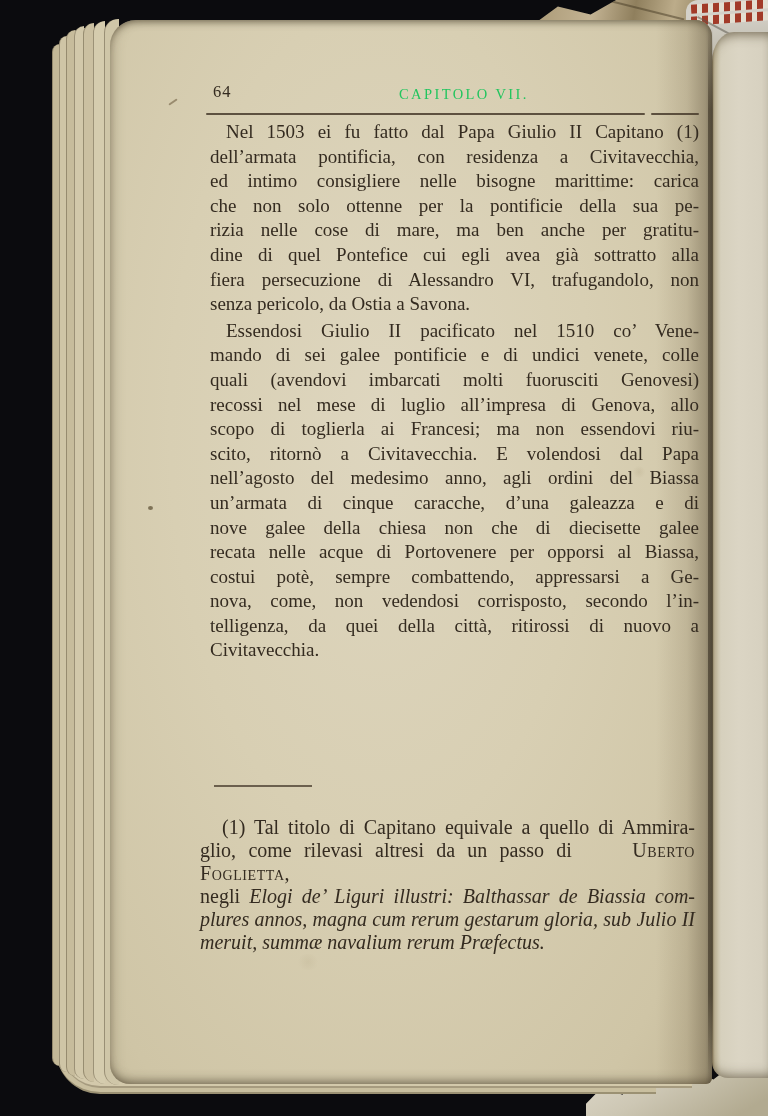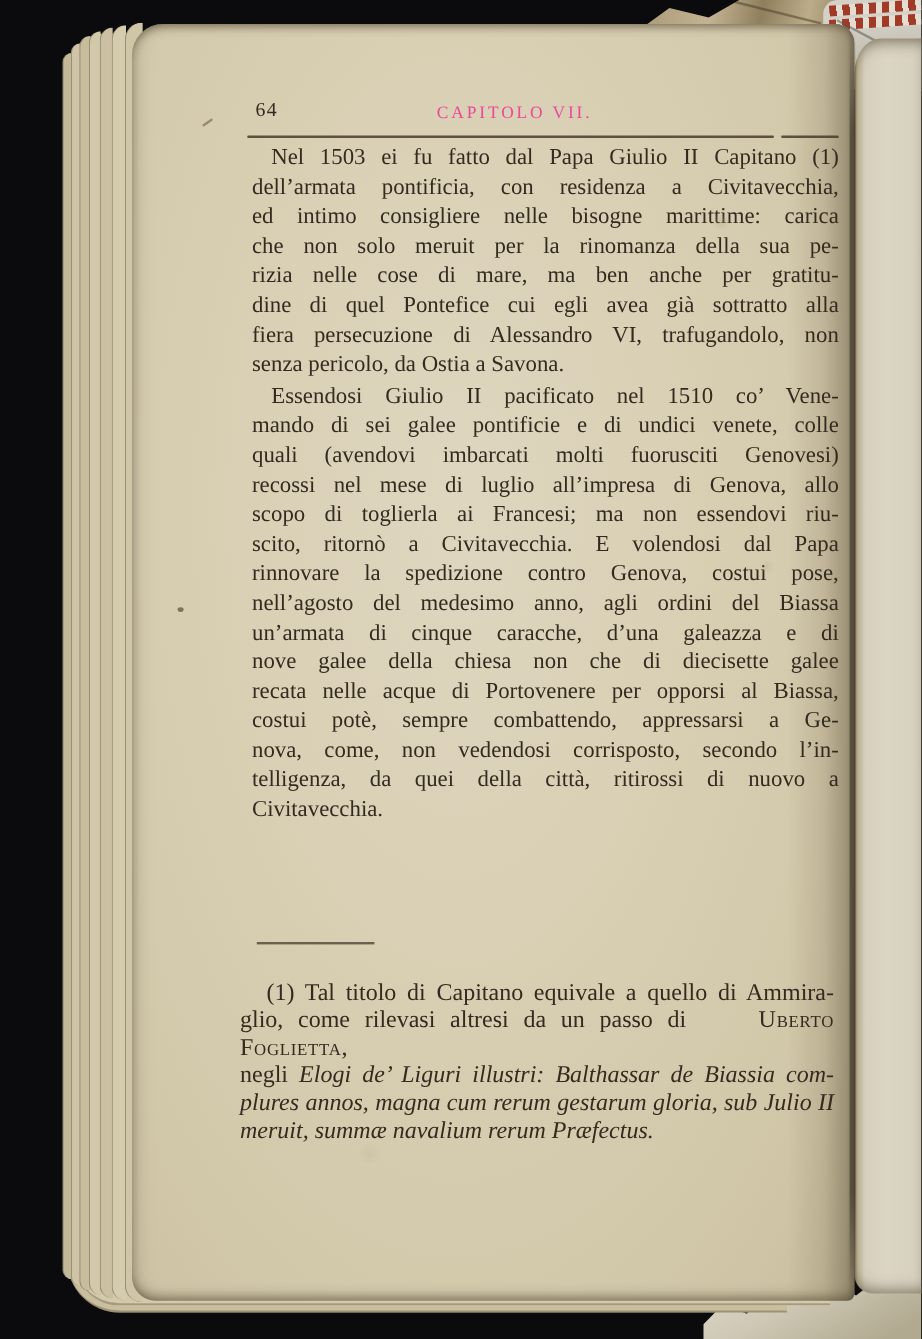--- a/index.html
+++ b/index.html
@@ -59,21 +59,21 @@
   .guttershade{position:absolute;left:656px;top:20px;width:56px;height:1064px;z-index:5;
     background:linear-gradient(90deg,rgba(0,0,0,0) 0%,rgba(93,76,48,.16) 55%,rgba(70,56,34,.36) 88%,rgba(46,37,24,.48) 100%);
     border-radius:0 16px 6px 0;}
   .gutterline{position:absolute;left:708px;top:26px;width:5px;height:1052px;z-index:5;
     background:linear-gradient(180deg,rgba(40,32,20,0),rgba(40,32,20,.5) 8%,rgba(40,32,20,.5) 92%,rgba(40,32,20,0));
     border-radius:3px;}
 
   
   .content{position:absolute;left:0;top:0;width:708px;height:1116px;z-index:6;color:#342b20;}
   .pgnum{position:absolute;left:213px;top:82px;font-size:16.5px;letter-spacing:1px;}
-  .chapter{position:absolute;left:364px;top:86px;font-size:14.5px;letter-spacing:2.4px;color:#ec4899;}
+  .chapter{position:absolute;left:399px;top:86px;font-size:14.5px;letter-spacing:2.4px;color:#22c55e;}
   .hrule{position:absolute;top:113px;height:2px;background:#483b2b;border-radius:1px;opacity:.85;}
   .hr1{left:206px;width:439px;}
   .hr2{left:651px;width:48px;}
   .bodytext{position:absolute;left:210px;top:120px;width:489px;
     font-size:19px;line-height:24.6px;}
   .para .line{text-align:justify;text-align-last:justify;}
   .para .line:first-child{text-indent:16px;}
   .para .line:last-child{text-align-last:left;}
   .para2{margin-top:2px;}
   .fnrule{position:absolute;left:214px;top:785px;width:98px;height:2px;background:#504334;opacity:.8;}
@@ -127,34 +127,33 @@
     <div class="pgnum">64</div>
     <div class="chapter">CAPITOLO VII.</div>
     <div class="hrule hr1"></div>
     <div class="hrule hr2"></div>
 
     <div class="bodytext">
       <div class="para para1">
           <div class="line">Nel 1503 ei fu fatto dal Papa Giulio II Capitano (1)</div>
           <div class="line">dell’armata pontificia, con residenza a Civitavecchia,</div>
           <div class="line">ed intimo consigliere nelle bisogne marittime: carica</div>
-          <div class="line">che non solo meruit per la rinomanza della sua pe-</div>
+          <div class="line">che non solo ottenne per la pontificie della sua pe-</div>
           <div class="line">rizia nelle cose di mare, ma ben anche per gratitu-</div>
           <div class="line">dine di quel Pontefice cui egli avea già sottratto alla</div>
           <div class="line">fiera persecuzione di Alessandro VI, trafugandolo, non</div>
           <div class="line">senza pericolo, da Ostia a Savona.</div>
         </div>
       <div class="para para2">
           <div class="line">Essendosi Giulio II pacificato nel 1510 co’ Vene-</div>
           <div class="line">mando di sei galee pontificie e di undici venete, colle</div>
           <div class="line">quali (avendovi imbarcati molti fuorusciti Genovesi)</div>
           <div class="line">recossi nel mese di luglio all’impresa di Genova, allo</div>
           <div class="line">scopo di toglierla ai Francesi; ma non essendovi riu-</div>
           <div class="line">scito, ritornò a Civitavecchia. E volendosi dal Papa</div>
-          <div class="line">rinnovare la spedizione contro Genova, costui pose,</div>
           <div class="line">nell’agosto del medesimo anno, agli ordini del Biassa</div>
           <div class="line">un’armata di cinque caracche, d’una galeazza e di</div>
           <div class="line">nove galee della chiesa non che di diecisette galee</div>
           <div class="line">recata nelle acque di Portovenere per opporsi al Biassa,</div>
           <div class="line">costui potè, sempre combattendo, appressarsi a Ge-</div>
           <div class="line">nova, come, non vedendosi corrisposto, secondo l’in-</div>
           <div class="line">telligenza, da quei della città, ritirossi di nuovo a</div>
           <div class="line">Civitavecchia.</div>
         </div>
     </div>

